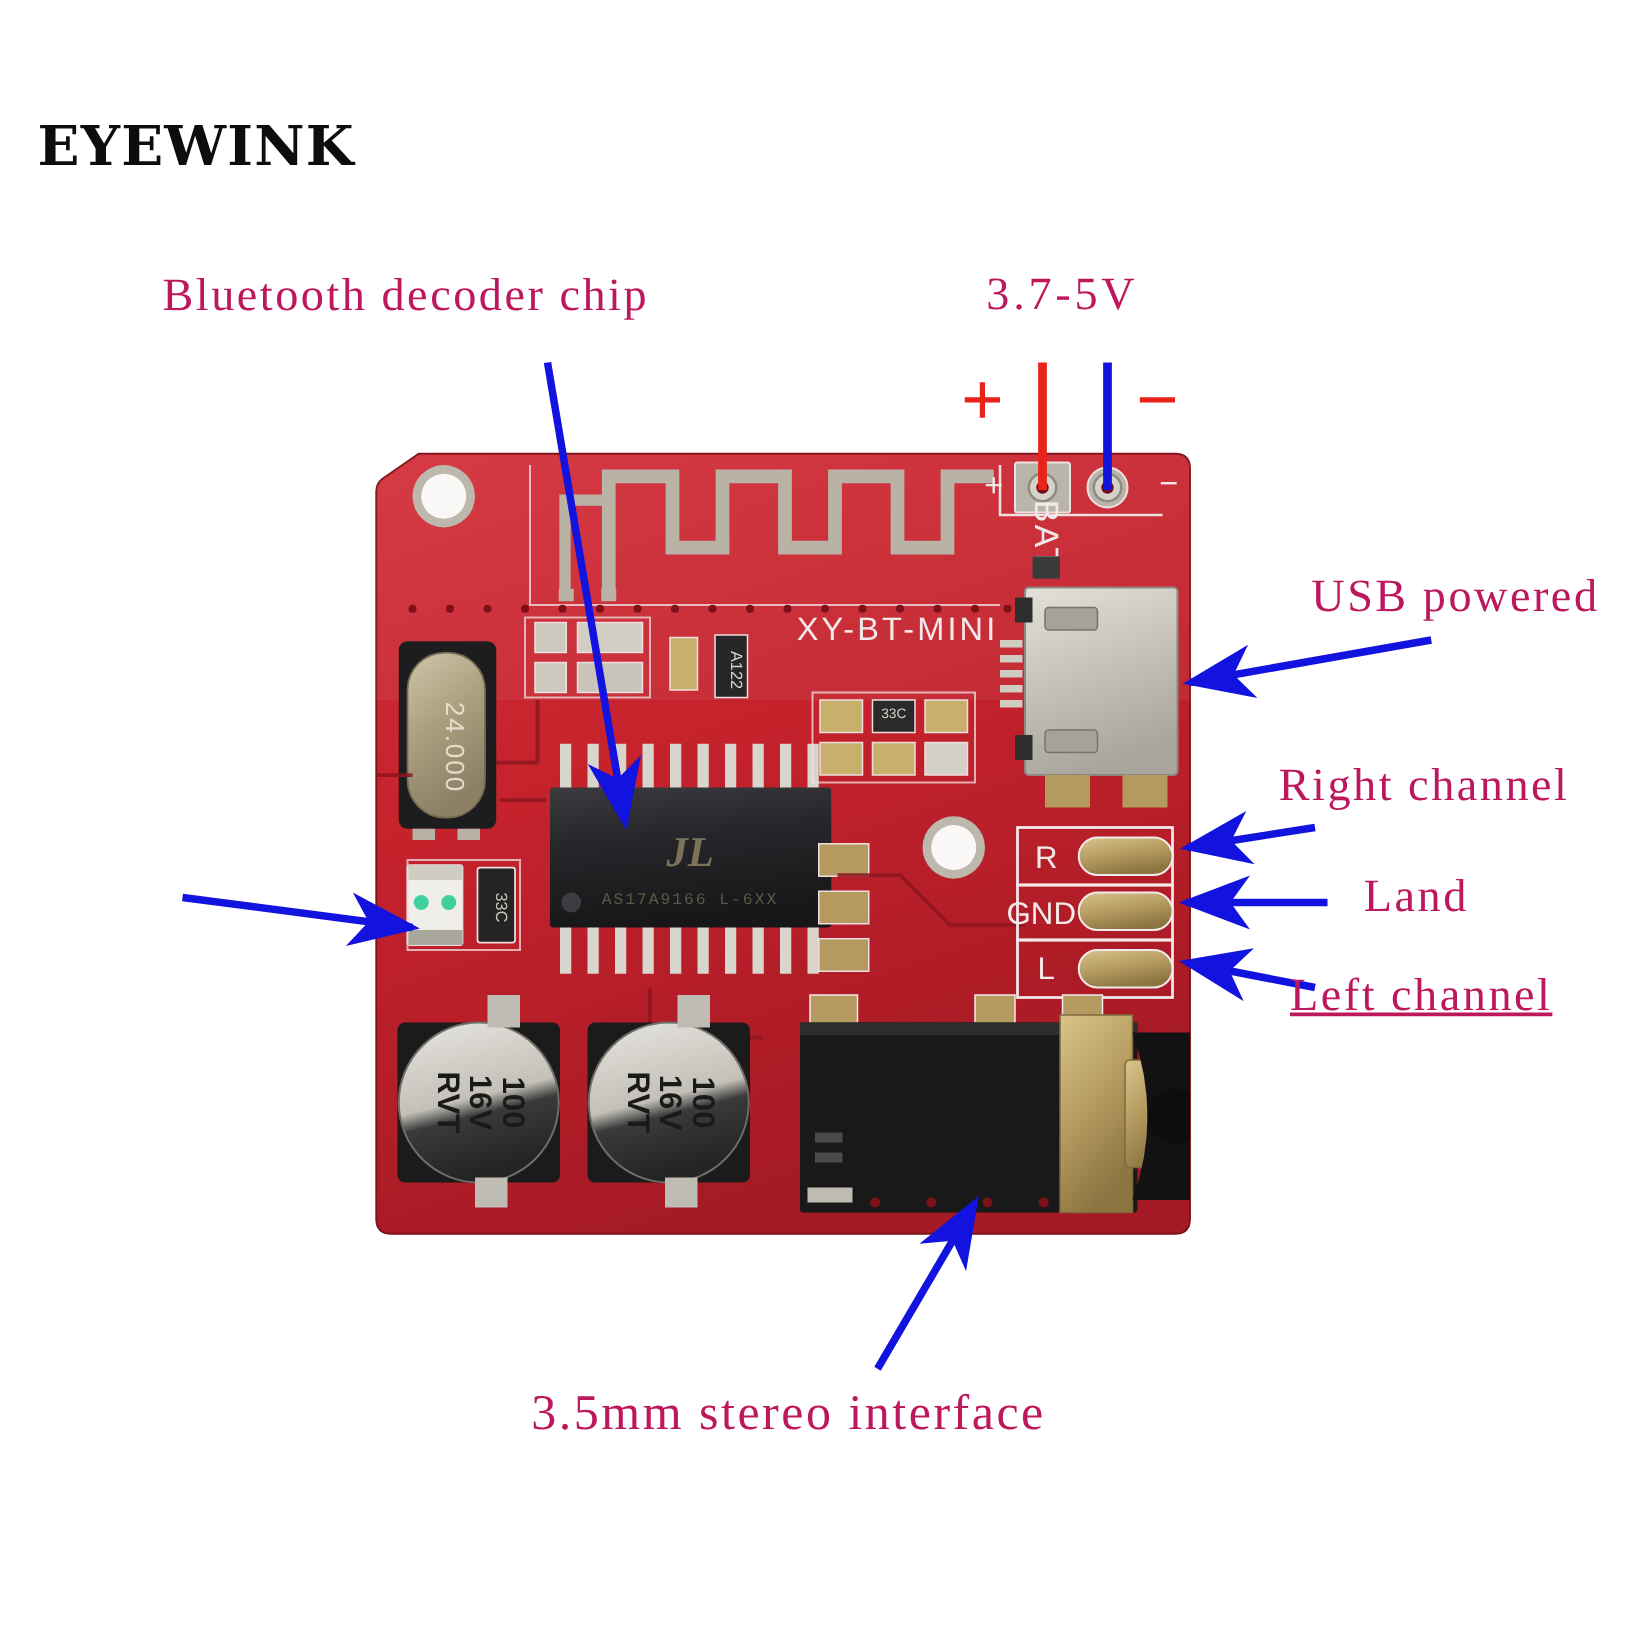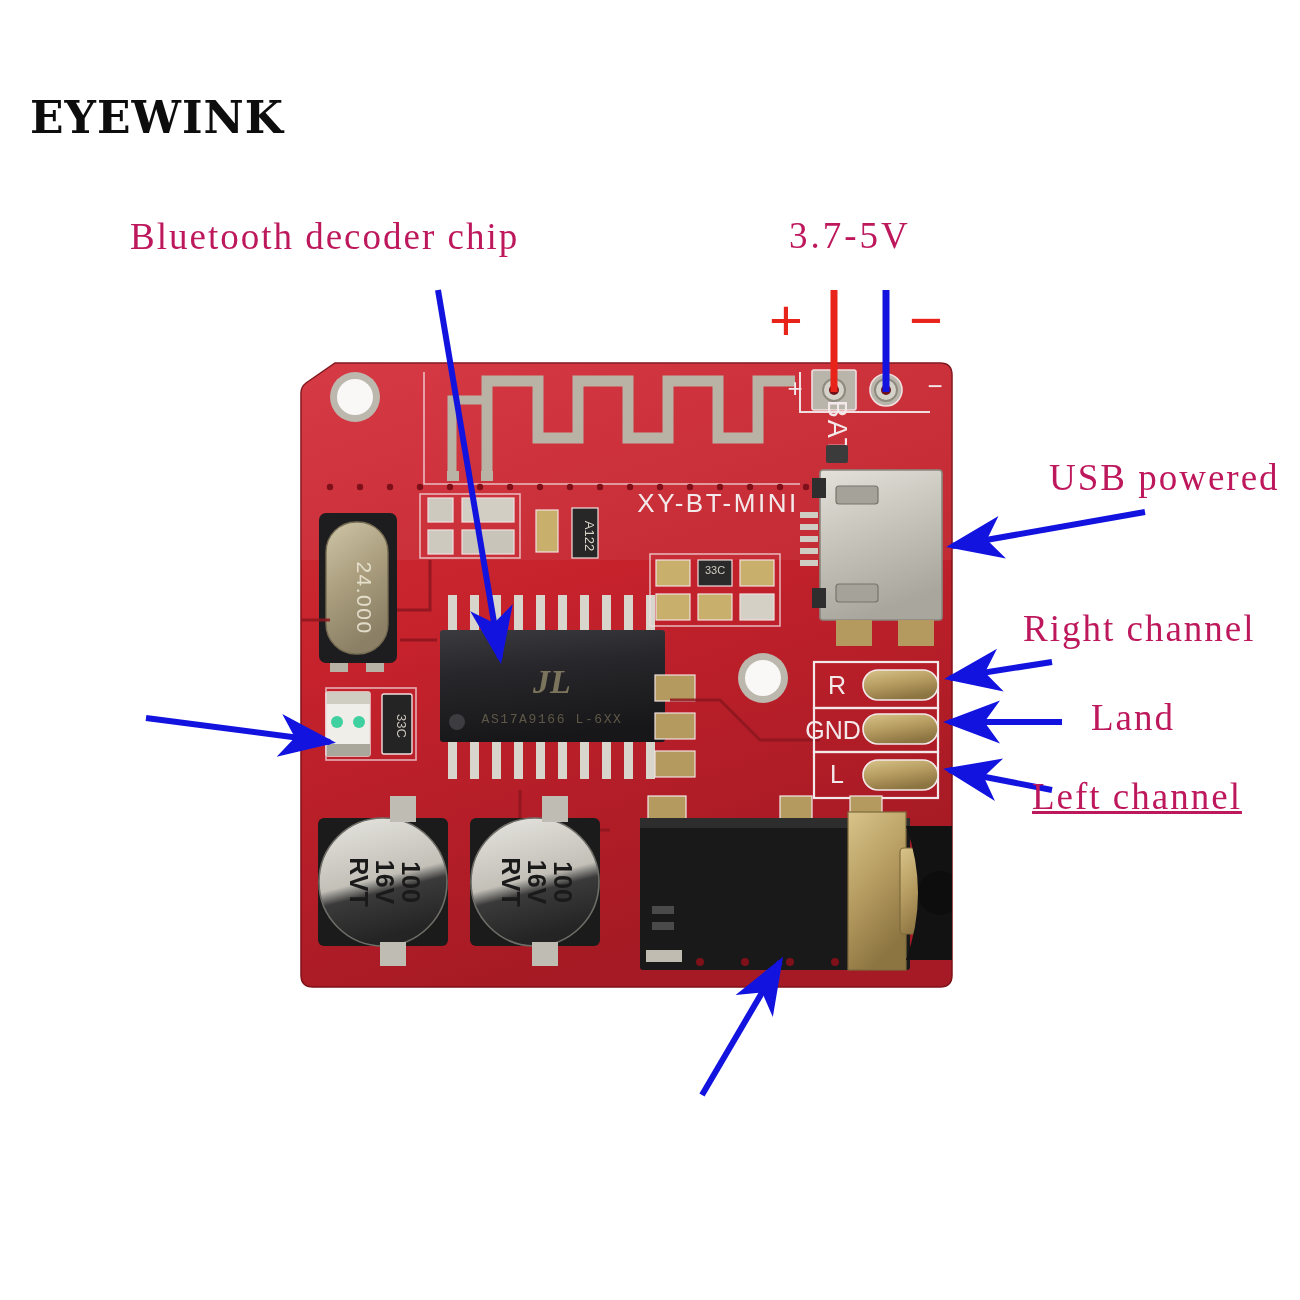--- a/index.html
+++ b/index.html
@@ -381,18 +381,19 @@
 
   <div class="callout" id="label-usb">USB powered</div>
 
   <div class="callout" id="label-right-ch">Right channel</div>
 
   <div class="callout" id="label-land">Land</div>
 
   <div class="callout" id="label-left-ch">Left channel</div>
 
 
+  <div class="callout" id="label-jack">3.5mm stereo interface</div>
 
   <div class="polarity" id="polarity-plus">+</div>
 
   <div class="polarity" id="polarity-minus">−</div>
 
 </div>
 
 </body></html>

